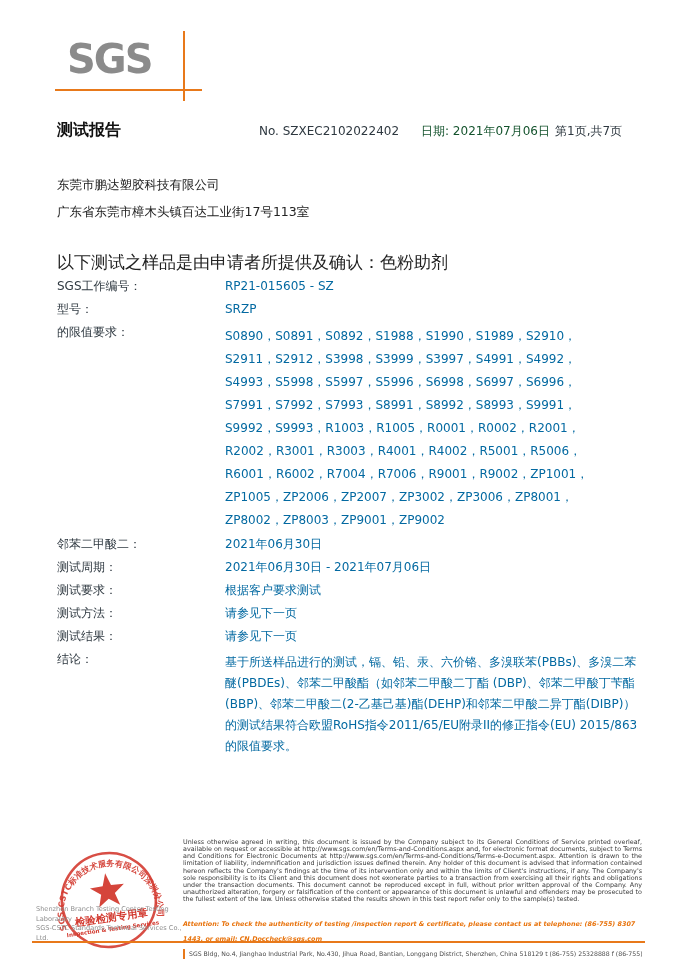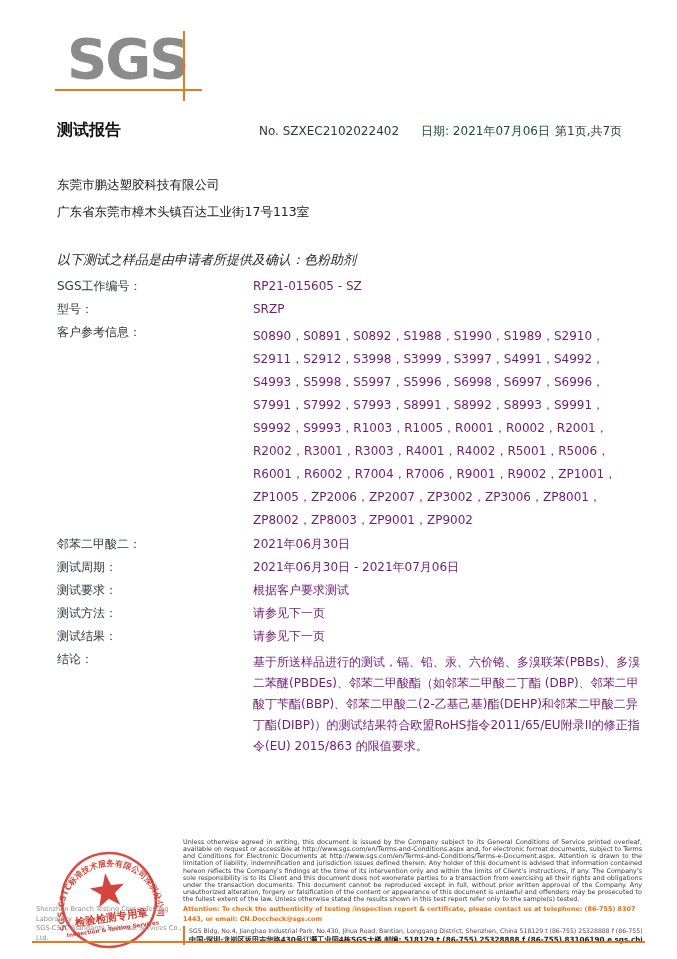--- a/index.html
+++ b/index.html
@@ -10,55 +10,55 @@
     width: 677px; height: 959px;
     background: #ffffff;
     overflow: hidden;
     color: #2e3840;
   }
 
   
   .logo-block { position: absolute; left: 57px; top: 28px; width: 160px; height: 78px; }
   .logo-text {
     font-family: "DejaVu Sans", sans-serif;
-    font-weight: bold; font-size: 56px; line-height: 62px;
+    font-weight: bold; font-size: 40px; line-height: 62px;
     color: #8b8b8b; letter-spacing: -2px; padding-left: 10px;
   }
   .logo-hline { position: absolute; left: -2px; top: 61px; width: 147px; height: 2px; background: #e8791a; }
   .logo-vline { position: absolute; left: 126px; top: 3px; width: 2px; height: 70px; background: #e8791a; }
 
   .title-row { position: absolute; left: 57px; top: 120px; width: 585px; display: flex; align-items: baseline; }
   .report-title { font-size: 16px; font-weight: bold; color: #111; width: 180px; }
   .report-no { font-size: 12px; color: #2e3840; width: 184px; text-align: center; }
   .report-date { font-size: 12px; color: #14532d; width: 134px; }
   .report-pages { font-size: 12px; color: #2e3840; }
 
   
   .applicant { position: absolute; left: 57px; top: 171px; font-size: 12.5px; color: #222; line-height: 27px; }
 
-  .statement { position: absolute; left: 57px; top: 251px; font-size: 13px; color: #222; font-style: italic; }
+  .statement { position: absolute; left: 57px; top: 251px; font-size: 17px; color: #222; }
 
   
   .info { position: absolute; left: 57px; top: 279px; width: 585px; font-size: 12px; }
   .info-row { display: flex; align-items: flex-start; margin-bottom: 9px; }
   .info-label { width: 168px; flex: 0 0 168px; color: #2e3840; line-height: 14px; }
-  .info-value { flex: 1; color: #701a75; line-height: 14px; margin-left: 28px; }
+  .info-value { flex: 1; color: #0369a1; line-height: 14px; }
   .code-lines .code-line { line-height: 23px; }
   .row-codes { margin-bottom: 5px; }
   .row-conclusion .info-value { line-height: 21px; width: 417px; }
 
   
   .footer-right { position: absolute; left: 183px; top: 839px; width: 459px; }
   .legal {
     font-size: 6.4px; line-height: 7.15px; color: #3a3a3a;
     text-align: justify; letter-spacing: 0px;
   }
   .attention {
-    margin-top: 1px; font-size: 6.4px; line-height: 10px;
-    color: #e8730c; font-weight: bold;
+    margin-top: 14px; font-size: 6.4px; line-height: 15px;
+    color: #e8730c; font-weight: bold; font-style: italic;
   }
   .addresses { margin-top: 2px; border-left: 2px solid #e8791a; padding-left: 4px; }
   .address-en { font-size: 6.2px; line-height: 9px; color: #4a4a4a; white-space: nowrap; overflow: hidden; }
   .address-cn { font-size: 7.2px; line-height: 10px; color: #1c1c1c; font-weight: bold; white-space: nowrap; overflow: hidden; }
 
   .stamp-wrap { position: absolute; left: 36px; top: 838px; width: 146px; height: 126px; transform: rotate(-8deg); opacity: 0.92; }
   .footer-company {
     position: absolute; left: 36px; top: 905px; width: 150px;
     font-size: 6.6px; line-height: 9.5px; color: #8f8f8f;
   }
@@ -97,21 +97,21 @@
       <div class="info-label">SGS工作编号：</div>
       <div class="info-value">RP21-015605 - SZ</div>
     </div>
 
     <div class="info-row">
       <div class="info-label">型号：</div>
       <div class="info-value">SRZP</div>
     </div>
 
     <div class="info-row row-codes">
-      <div class="info-label">客户参考信息：</div>
+      <div class="info-label">的限值要求：</div>
       <div class="info-value code-lines">
         <div class="code-line">S0890，S0891，S0892，S1988，S1990，S1989，S2910，</div>
         <div class="code-line">S2911，S2912，S3998，S3999，S3997，S4991，S4992，</div>
         <div class="code-line">S4993，S5998，S5997，S5996，S6998，S6997，S6996，</div>
         <div class="code-line">S7991，S7992，S7993，S8991，S8992，S8993，S9991，</div>
         <div class="code-line">S9992，S9993，R1003，R1005，R0001，R0002，R2001，</div>
         <div class="code-line">R2002，R3001，R3003，R4001，R4002，R5001，R5006，</div>
         <div class="code-line">R6001，R6002，R7004，R7006，R9001，R9002，ZP1001，</div>
         <div class="code-line">ZP1005，ZP2006，ZP2007，ZP3002，ZP3006，ZP8001，</div>
         <div class="code-line">ZP8002，ZP8003，ZP9001，ZP9002</div>

